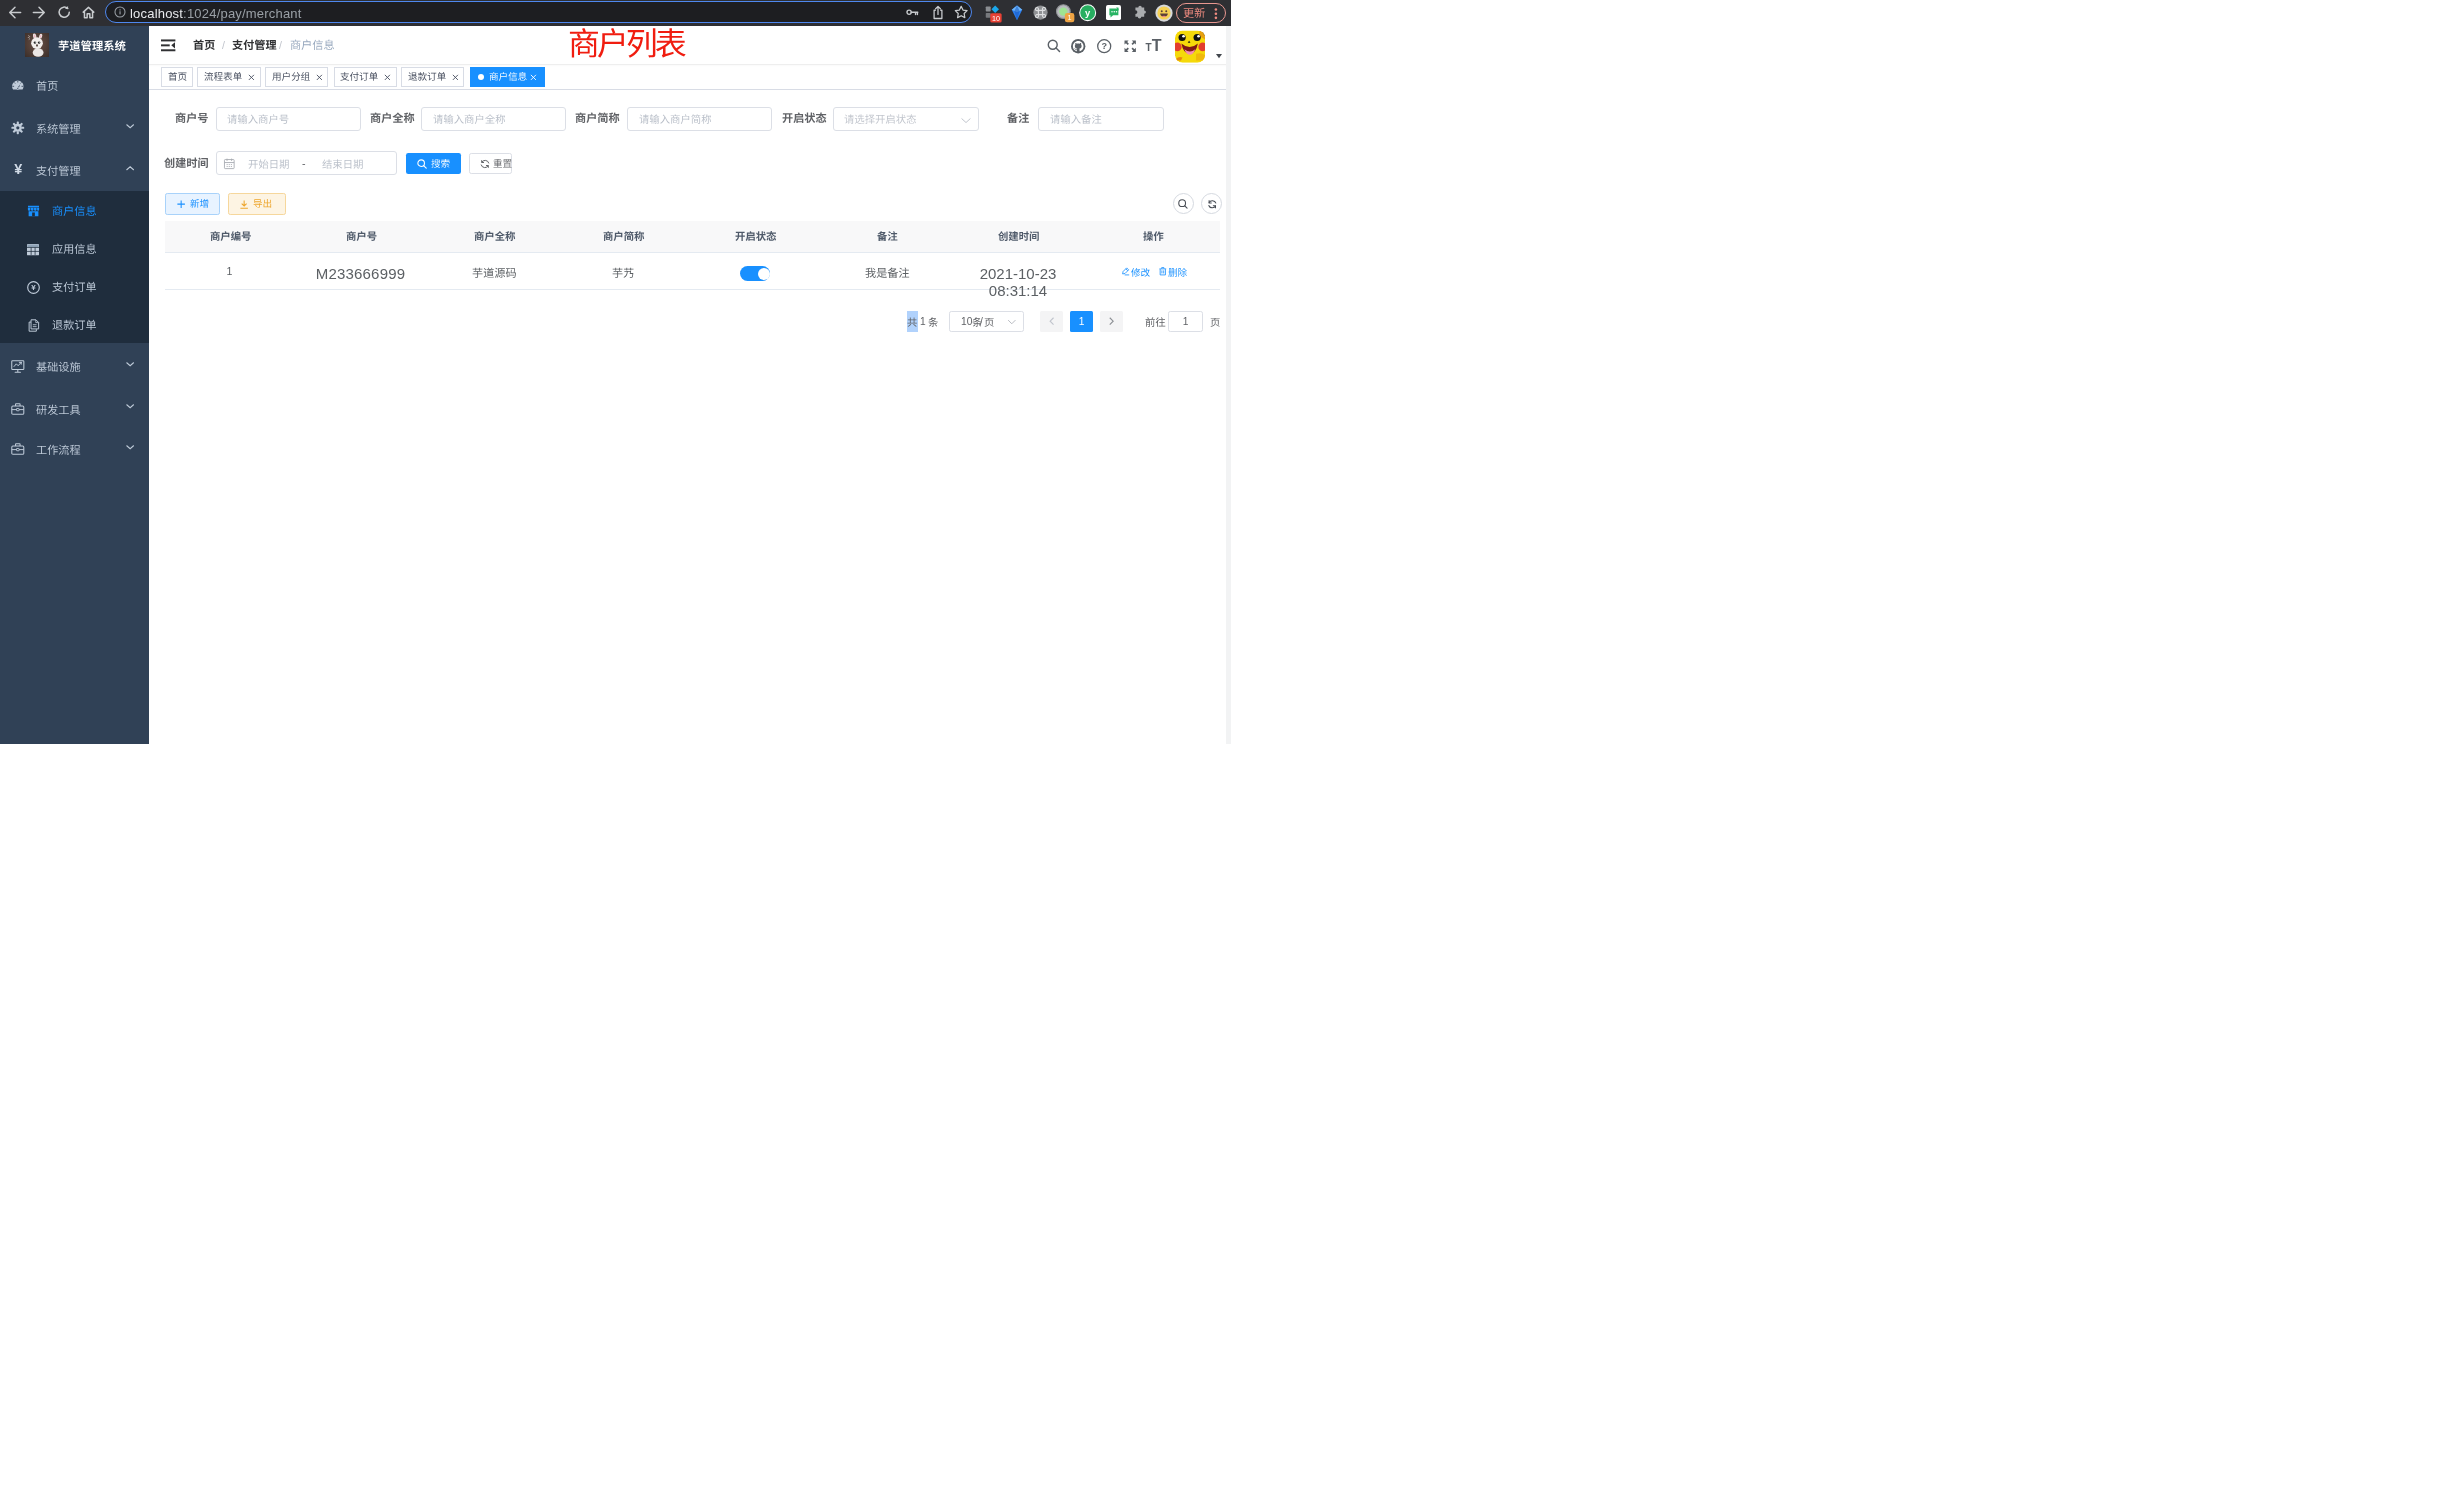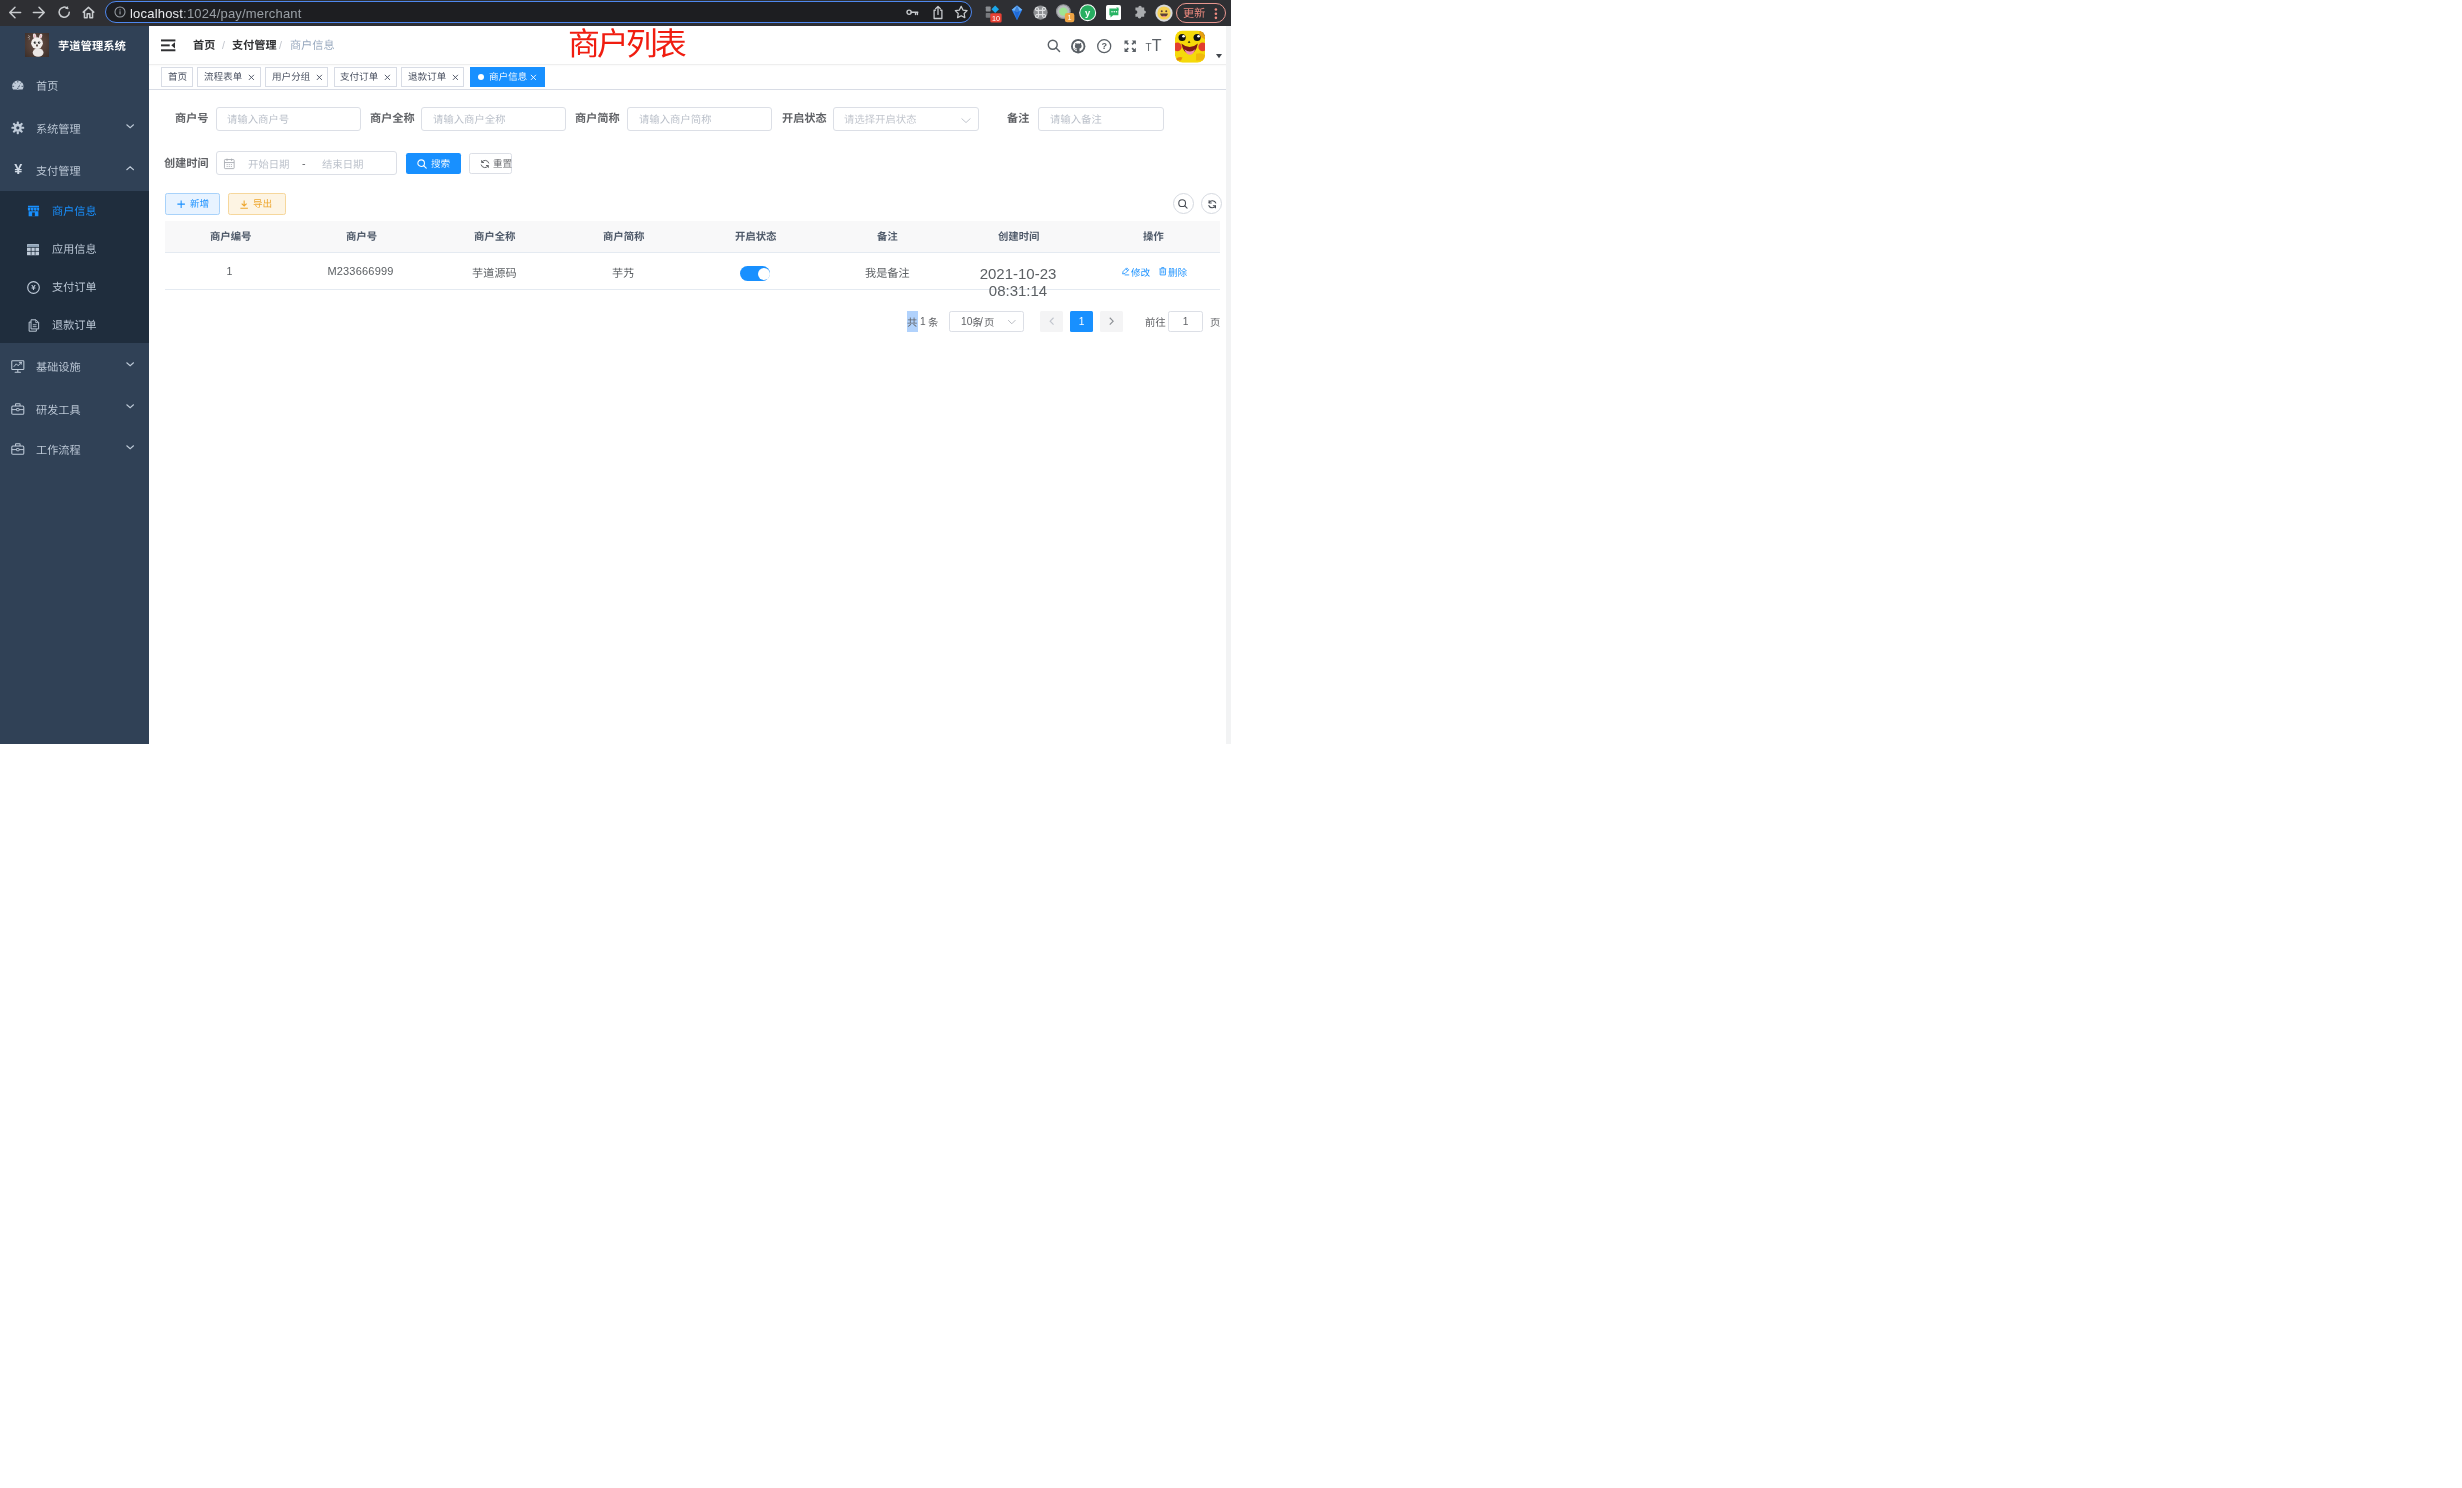--- a/index.html
+++ b/index.html
@@ -347,21 +347,21 @@
     <text x="9.5" y="13.8" text-anchor="middle" font-size="12px" font-weight="bold" fill="#5a6066" font-family="Liberation Sans">?</text>
   </svg>
 <svg class="i" style="left:1123px;top:39px" width="14.4" height="14.4" viewBox="0 0 19 19">
     <g fill="#5a6066">
       <path d="M11.6 2 H17 v5.4 L15.1 5.5 L12.8 7.8 L11.2 6.2 L13.5 3.9 z"></path>
       <path d="M7.4 2 H2 v5.4 L3.9 5.5 L6.2 7.8 L7.8 6.2 L5.5 3.9 z"></path>
       <path d="M2 11.6 V17 h5.4 L5.5 15.1 L7.8 12.8 L6.2 11.2 L3.9 13.5 z"></path>
       <path d="M17 11.6 V17 h-5.4 L13.5 15.1 L11.2 12.8 L12.8 11.2 L15.1 13.5 z"></path>
     </g>
   </svg>
-<div class="a" style="left:1142px;top:37px;width:23px;text-align:center;color:#5a6066;font-weight:normal"><span style="font-size:10px">T</span><span style="font-size:16px">T</span></div>
+<div class="a" style="left:1142px;top:37px;width:23px;text-align:center;color:#5a6066;font-weight:bold"><span style="font-size:10px">T</span><span style="font-size:16px">T</span></div>
 <svg class="i" style="left:1175px;top:30px" width="30" height="33" viewBox="0 0 40 43">
     <defs>
       <clipPath id="avc">
         <rect width="40" height="43" rx="10"></rect>
       </clipPath>
     </defs>
     <g clip-path="url(#avc)">
       <rect width="40" height="43" rx="10" fill="#f5d90a"></rect>
 <path d="M33 0 h7 v12 l-8 -5 z" fill="#e8a00d"></path>
       <path d="M36 1 l4 -1 v8 z" fill="#6b4a12"></path>
@@ -700,21 +700,21 @@
     </g>
   </svg>
 <svg class="t" style="left:1143px;top:240px" viewBox="0 0 1 1" width="0.8" height="0.8">
     <g transform="scale(0.0520,-0.0520)" fill="#4e5969">
       <use href="#b64cd"></use>
       <use href="#b4f5c" x="250"></use>
     </g>
   </svg>
 <div class="a" style="left:165px;top:289px;width:1055px;height:0.8px;background:#e4eaf1"></div>
 <div class="a" style="left:222px;top:265px;width:15px;text-align:center;font-size:10.6px;color:#5c6064">1</div>
-<div class="a" style="left:315px;top:265px;width:91px;text-align:center;font-size:11px;color:#5c6064;letter-spacing:0.2px">M233666999</div>
+<div class="a" style="left:315px;top:265px;width:91px;text-align:center;font-size:15px;color:#5c6064;letter-spacing:0.2px">M233666999</div>
 <svg class="t" style="left:472px;top:277px" viewBox="0 0 1 1" width="0.8" height="0.8">
     <g transform="scale(0.0560,-0.0560)" fill="#5c6064">
       <use href="#r828b"></use>
       <use href="#r9053" x="250"></use>
       <use href="#r6e90" x="500"></use>
       <use href="#r7801" x="750"></use>
     </g>
   </svg>
 <svg class="t" style="left:612px;top:277px" viewBox="0 0 1 1" width="0.8" height="0.8">
     <g transform="scale(0.0560,-0.0560)" fill="#5c6064">

